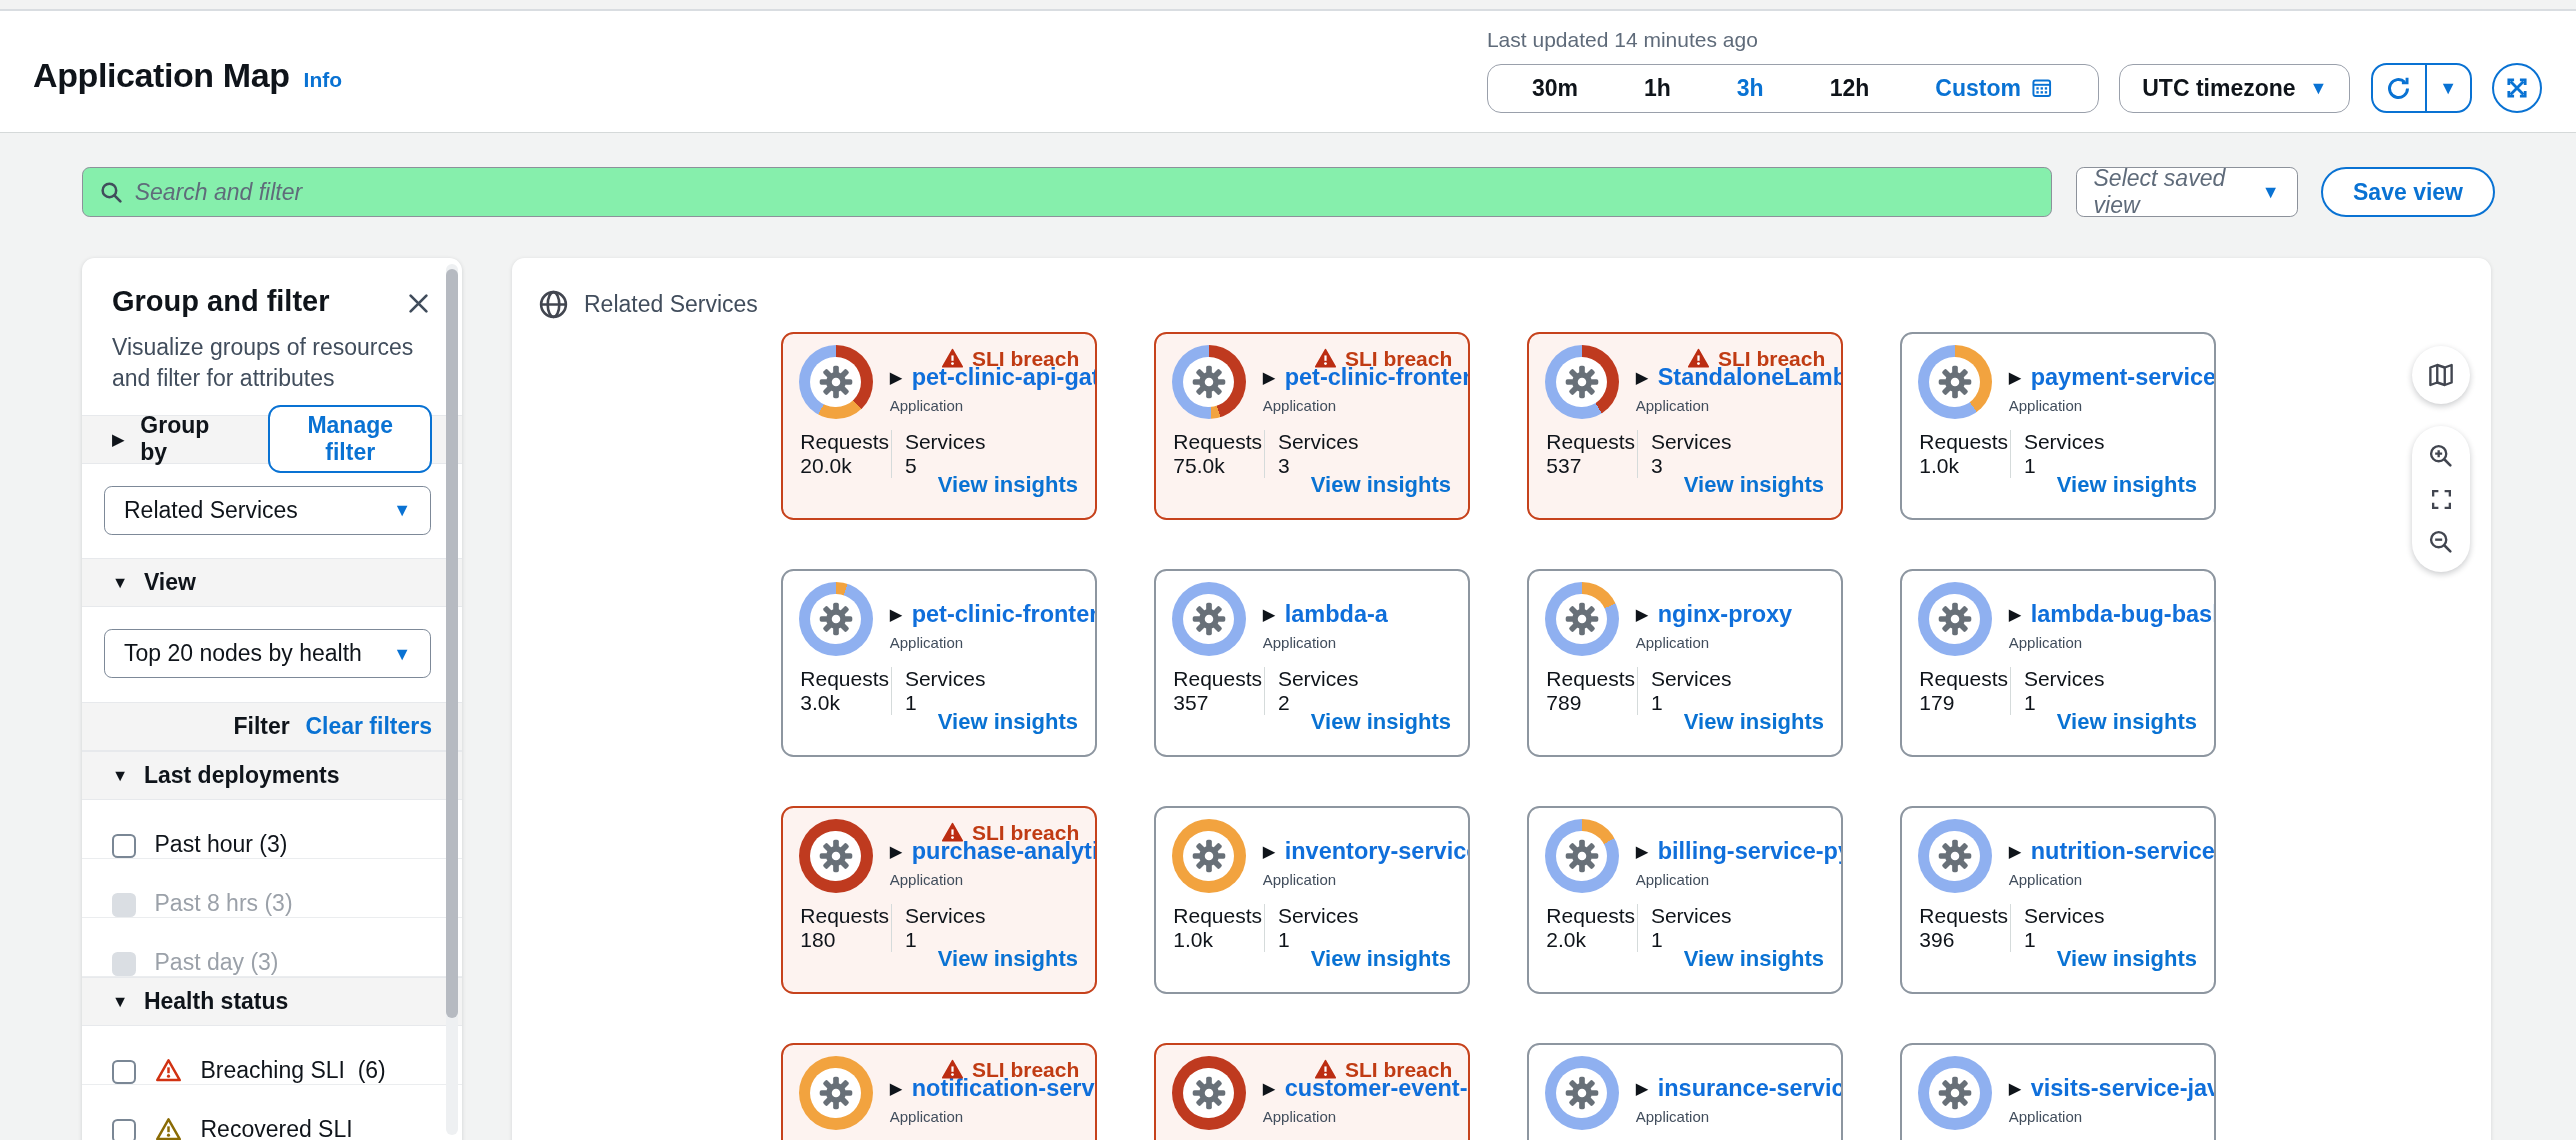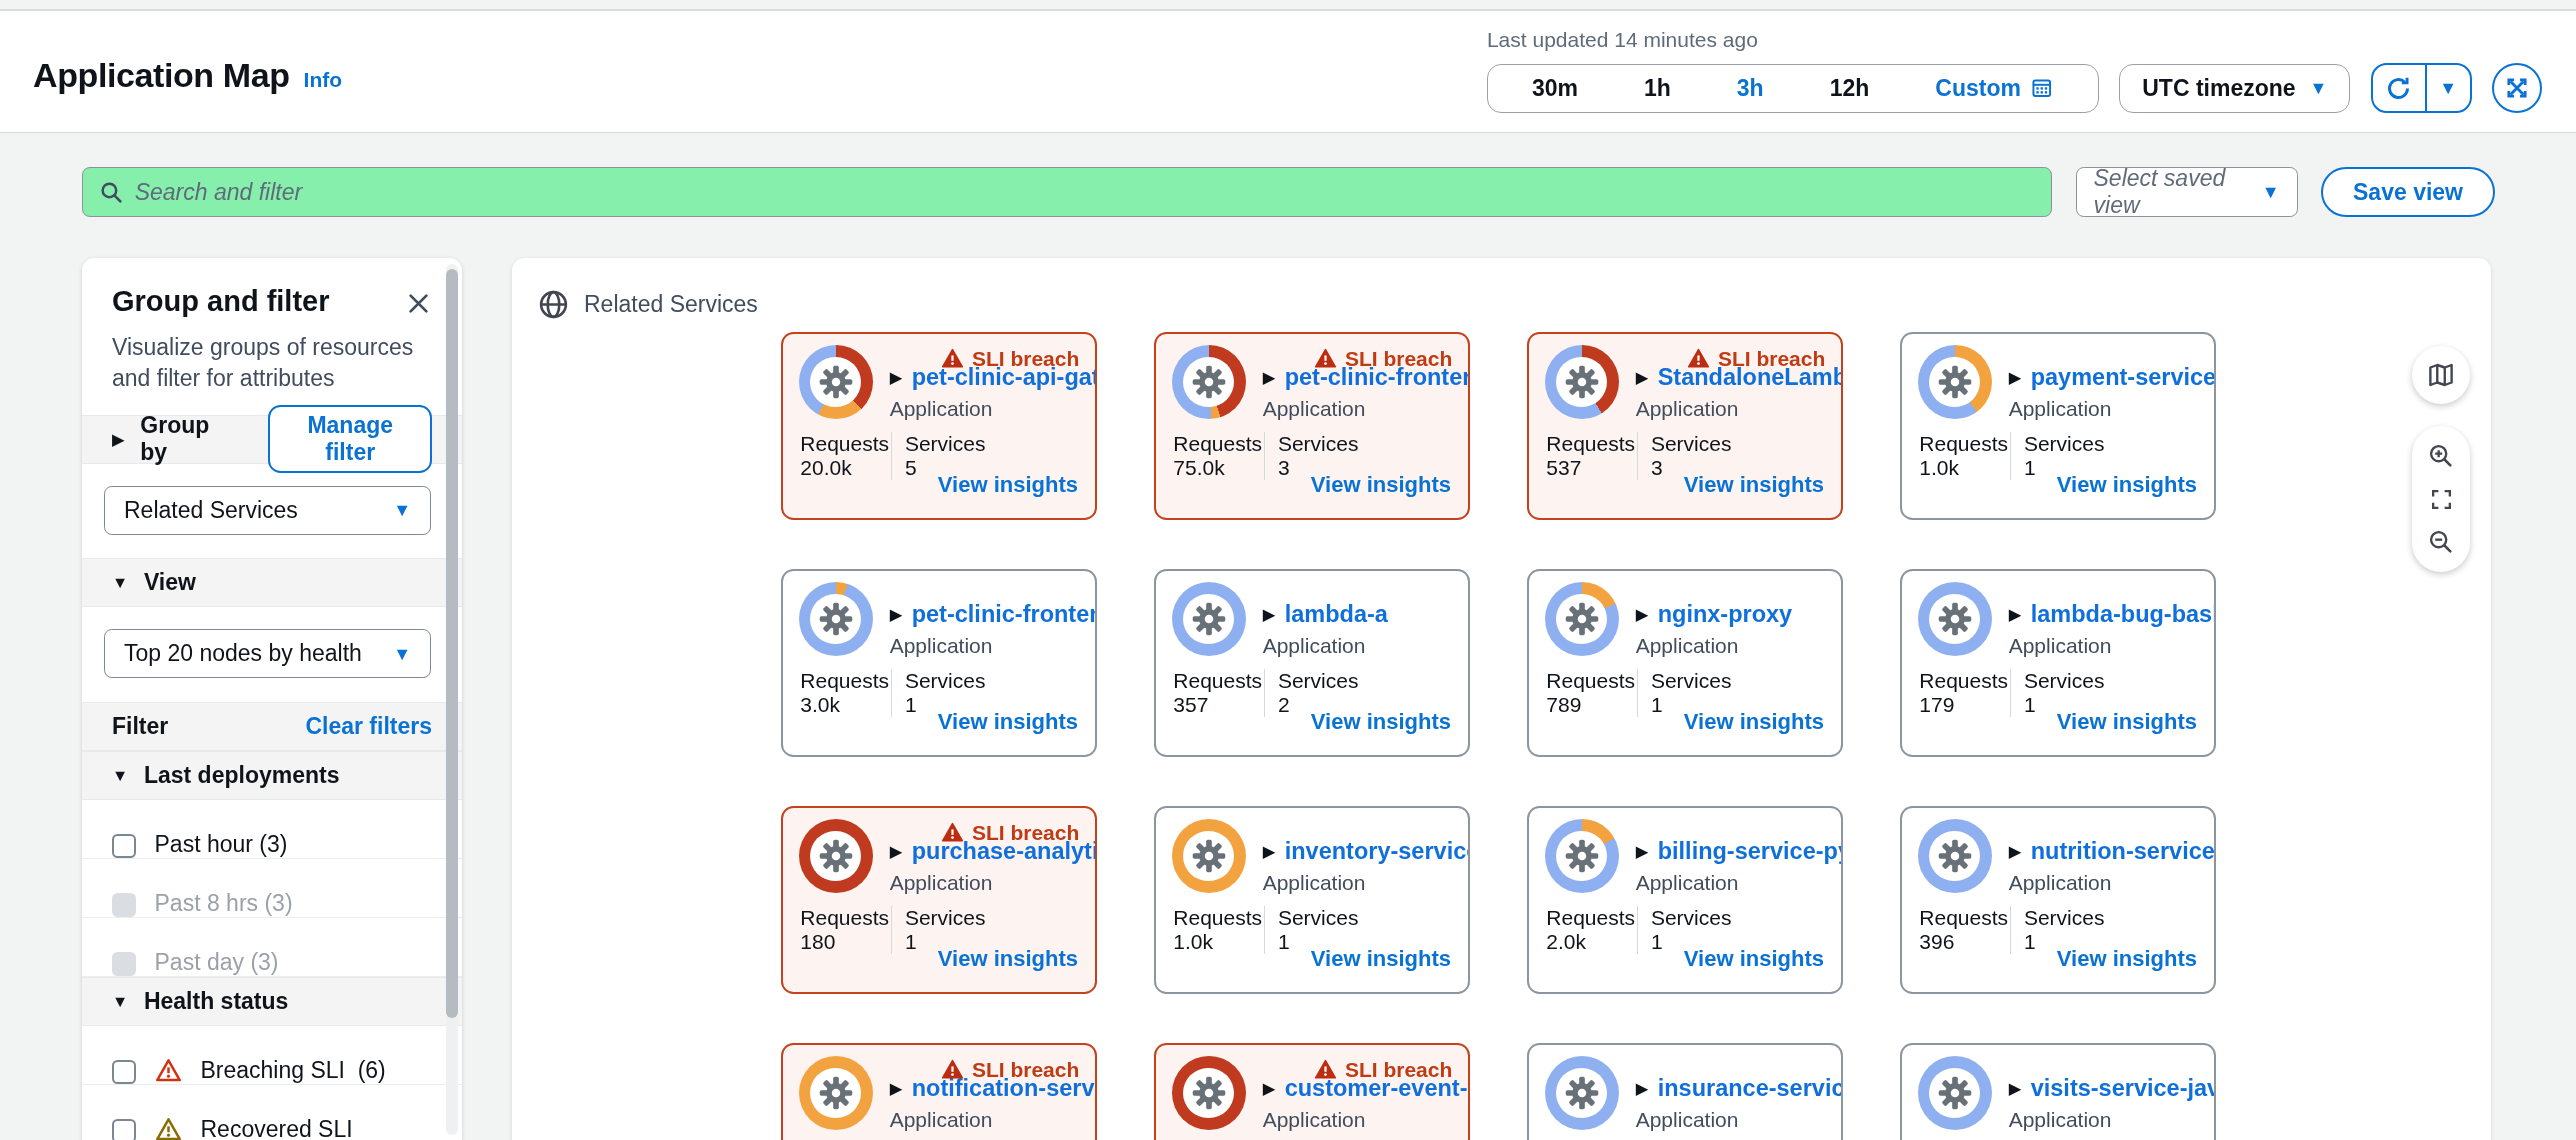--- a/index.html
+++ b/index.html
@@ -85,21 +85,21 @@
     margin-left:22px; border:2.3px solid #0972d3; background:#fff; color:#0972d3;
     font-size:23px; font-weight:700; border-radius:12.5px; padding:4.7px 17px; cursor:pointer;
     font-family:"Liberation Sans",sans-serif;
   }
   .sb-select-wrap { padding:22px 0 23.5px 22px; }
   .sb-select {
     width:327px; height:49px; border:1.6px solid #7d8998; border-radius:7.8px; background:#fff;
     display:flex; align-items:center; justify-content:space-between; padding:0 19px;
     font-size:23px; color:#0f141a; cursor:pointer;
   }
-  .filter-band { justify-content:space-between; }
+  .filter-band { justify-content:flex-end; }
   .clear-filters { font-size:23px; font-weight:700; color:#0972d3; cursor:pointer; }
   .check-row {
     height:59px; display:flex; align-items:flex-end; gap:19px; padding:0 30px;
     border-bottom:1.6px solid #ebedef; font-size:23px;
   }
   .checkbox { width:23.5px; height:23.5px; border:2.3px solid #7a8795; border-radius:5.5px; background:#fff; cursor:pointer; flex:none; }
   .checkbox.disabled { border:none; background:#dadee3; cursor:default; }
   .check-row .lbl { color:#0f141a; }
   .check-row.disabled .lbl { color:#9ba1a9; }
   .lbl-red { color:#d13212; }
@@ -127,21 +127,21 @@
            font-size:21px; font-weight:700; color:#c03b13; }
   .card:not(.breach) .badge { display:none; }
   .card-top { display:flex; align-items:flex-start; }
   .donut { position:relative; width:74px; height:74px; border-radius:50%; flex:none; }
   .donut::after { content:""; position:absolute; inset:11.7px; border-radius:50%; background:#fff; }
   .donut svg { position:absolute; inset:0; margin:auto; z-index:2; }
   .card-title-col { margin-left:17px; padding-top:19px; min-width:0; }
   .name-row { display:flex; align-items:center; gap:9.4px; }
   .play { font-size:16.4px; color:#0f141a; flex:none; cursor:pointer; }
   .svc-name { font-size:23.5px; font-weight:700; color:#0f6fdb; white-space:nowrap; cursor:pointer; }
-  .svc-type { font-size:21px; color:#414d5c; margin-top:6.3px; }
+  .svc-type { font-size:15px; color:#414d5c; margin-top:6.3px; }
   .stats { display:flex; margin-top:11px; padding-left:1.6px; }
   .stat1 { width:78px; }
   .stat2 { padding-left:12.5px; }
   .vdiv { width:1.6px; background:#d5dbdb; margin:0 0 0 12.5px; align-self:stretch; }
   .stat-label { font-size:21px; color:#0f141a; }
   .stat-value { font-size:21px; color:#0f141a; margin-top:0; }
   .insights { position:absolute; right:17px; bottom:20px; font-size:22px; font-weight:700; color:#0972d3; cursor:pointer;text-align:right; }
   
   .float-col { position:absolute; right:21px; top:88px; width:58px; }
   .mini-btn {

